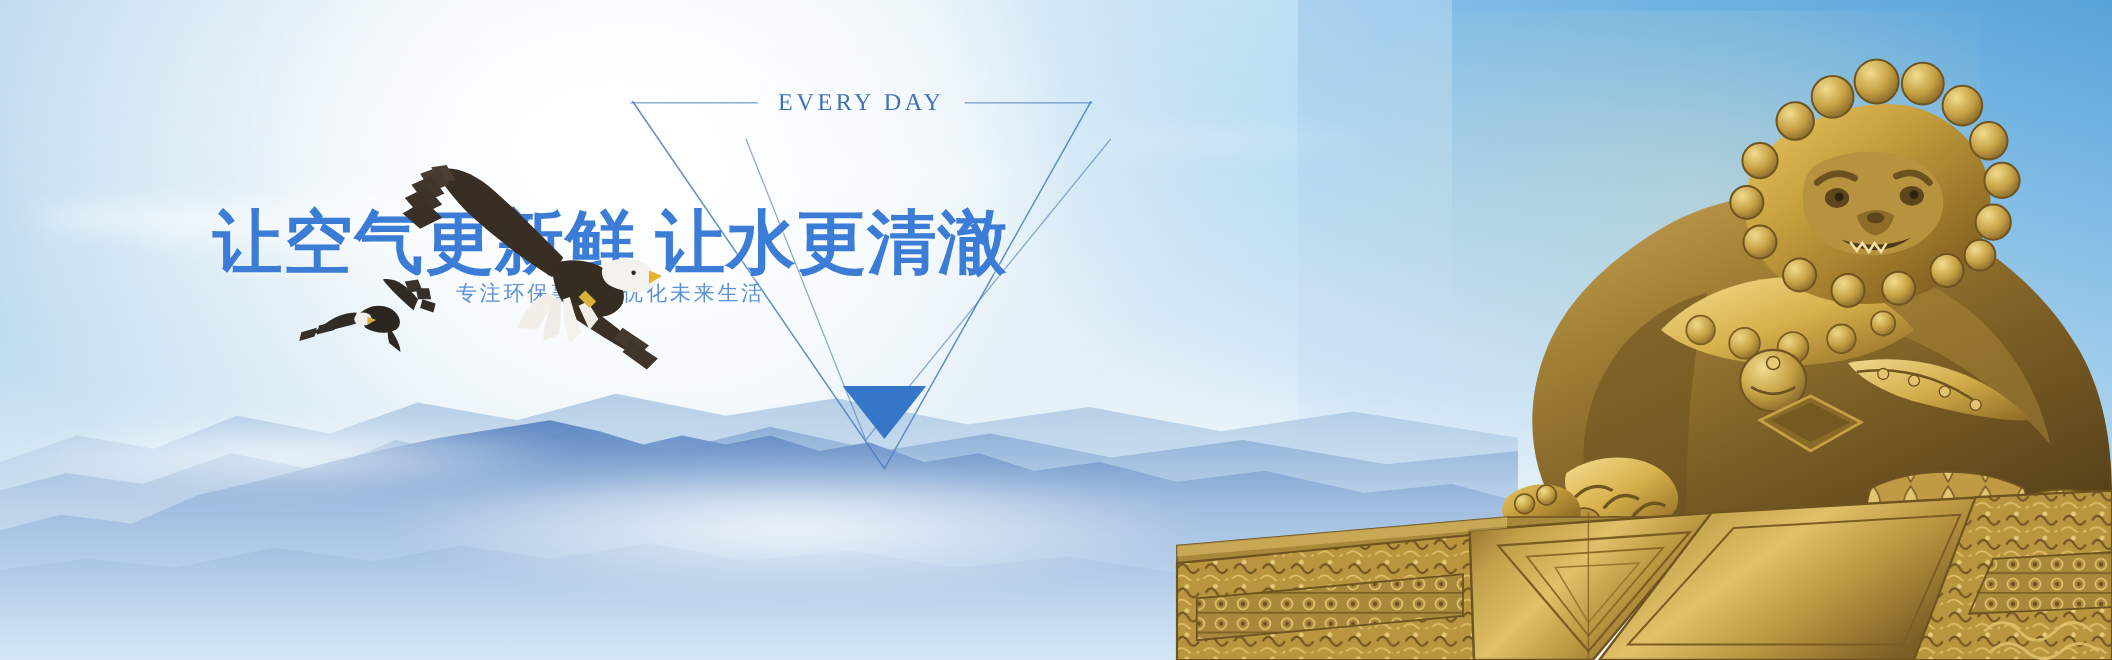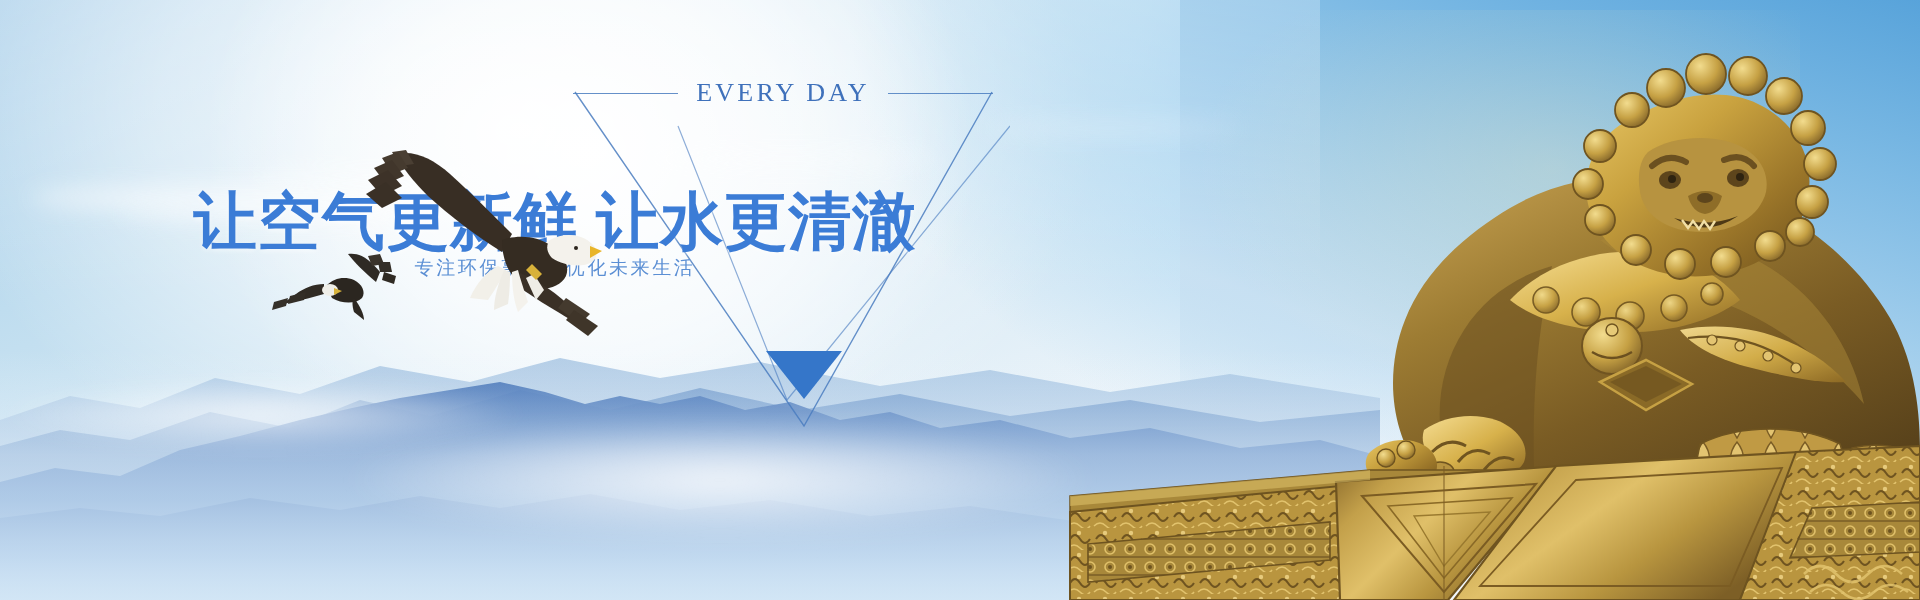--- a/index.html
+++ b/index.html
@@ -44,21 +44,21 @@
   
   .tri-wrap{position:absolute;left:560px;top:78px;width:450px;height:360px;}
   .tri-fill{position:absolute;left:206px;top:273px;width:0;height:0;
     border-left:38px solid transparent;border-right:38px solid transparent;
     border-top:48px solid #3576c9;}
 
   
   .everyday{position:absolute;left:573px;top:78px;width:420px;height:30px;
     display:flex;align-items:center;justify-content:center;gap:18px;}
   .ed-rule{height:1px;background:#4a7cc0;flex:1 1 auto;opacity:.85;}
-  .ed-text{font-family:"Liberation Serif","DejaVu Serif",serif;font-size:26px;
+  .ed-text{font-family:"Liberation Serif","DejaVu Serif",serif;font-size:22px;
     letter-spacing:3.2px;color:#3f71bb;white-space:nowrap;}
 
   
   .headline{position:absolute;left:0;top:190px;width:1110px;text-align:center;
     font-size:63px;line-height:1;font-weight:bold;color:#3b7cd6;
     letter-spacing:1px;white-space:nowrap;
     text-shadow:0 2px 5px rgba(255,255,255,.55);}
   .subline{position:absolute;left:0;top:258px;width:1110px;text-align:center;
     font-size:19px;line-height:1;color:#5b8fd4;letter-spacing:2.6px;white-space:nowrap;
     text-shadow:0 1px 3px rgba(255,255,255,.6);}

